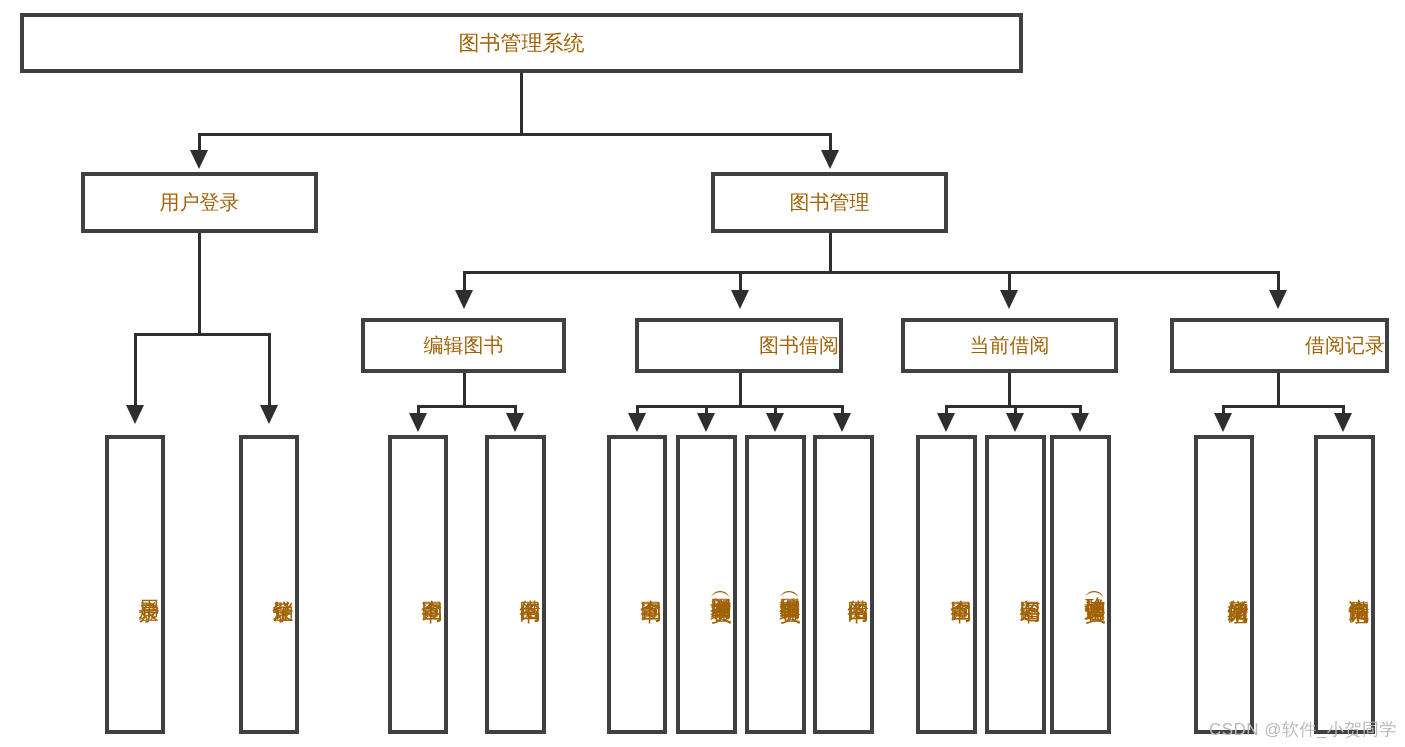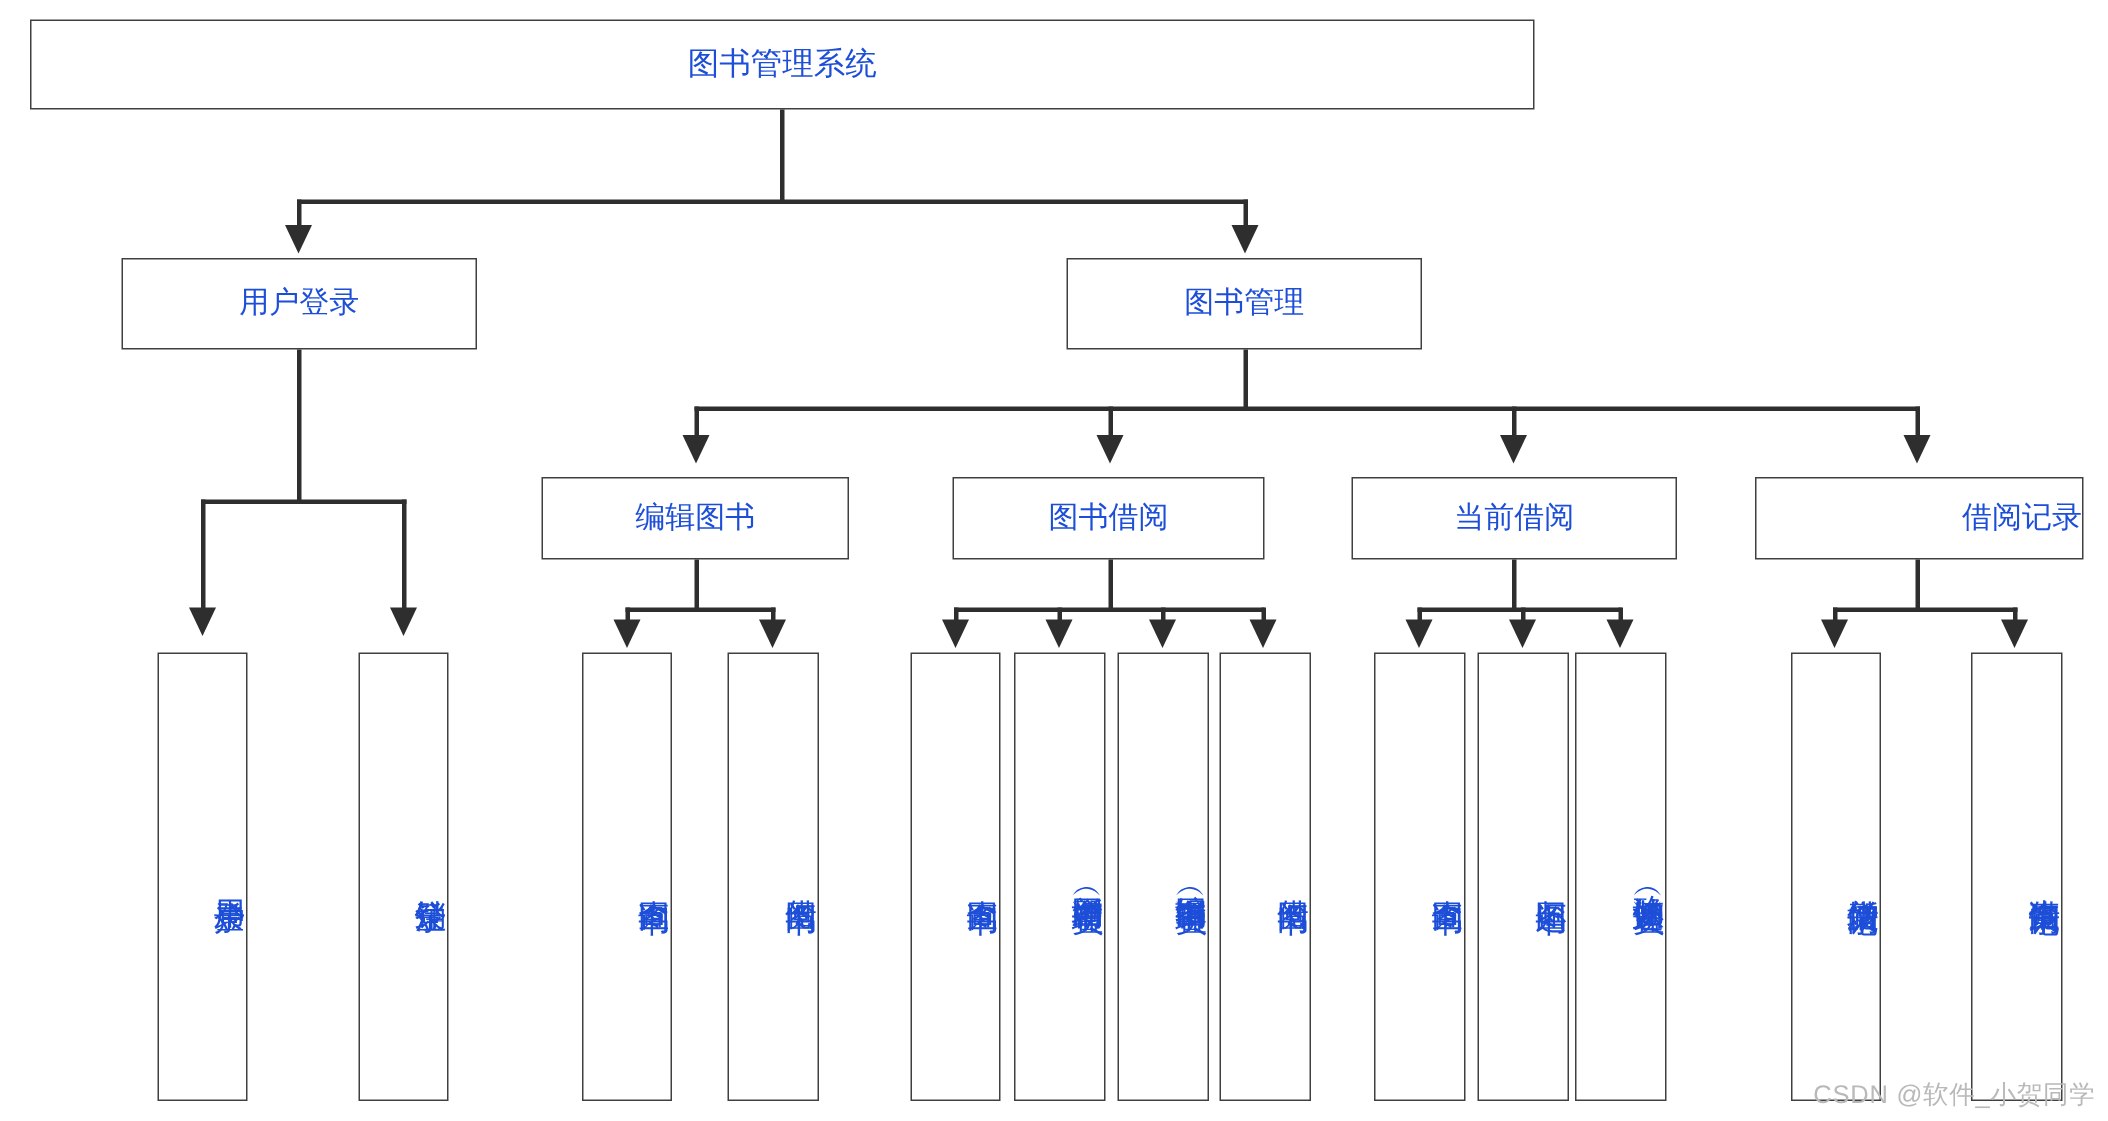--- a/index.html
+++ b/index.html
@@ -13,26 +13,26 @@
   #canvas {
     position: relative;
     width: 1405px;
     height: 747px;
     background: #ffffff;
     overflow: hidden;
   }
   .node {
     position: absolute;
     box-sizing: border-box;
-    border: 1px solid #404040;
+    border: 4px solid #404040;
     background: #ffffff;
     display: flex;
     align-items: center;
     justify-content: center;
-    color: #1d4ed8;
+    color: #a16207;
     line-height: 1.18;
   }
   .node.root {
     font-size: 21px;
   }
   .node.level2 {
     font-size: 20px;
   }
   .node.leaf {
     writing-mode: vertical-rl;
@@ -123,21 +123,21 @@
   <div class="conn v" style="left:739px; top:271px; height:27px;"></div>
   <div class="arrow" style="left:731px; top:290px;"></div>
   <div class="conn v" style="left:1008px; top:271px; height:27px;"></div>
   <div class="arrow" style="left:1000px; top:290px;"></div>
   <div class="conn v" style="left:1277px; top:271px; height:27px;"></div>
   <div class="arrow" style="left:1269px; top:290px;"></div>
 
   <div class="node level2" style="left:361px; top:318px; width:205px; height:55px;">
     <span>编辑图书</span>
   </div>
-  <div class="node level2" style="left:635px; top:318px; width:208px; height:55px;">
+  <div class="node level2" style="left:635px; top:318px; width:208px; height:55px;justify-content:flex-end;">
     <span>图书借阅</span>
   </div>
   <div class="node level2" style="left:901px; top:318px; width:217px; height:55px;">
     <span>当前借阅</span>
   </div>
   <div class="node level2" style="left:1170px; top:318px; width:219px; height:55px;justify-content:flex-end;">
     <span>借阅记录</span>
   </div>
 
   <div class="conn v" style="left:463px; top:373px; height:35px;"></div>

